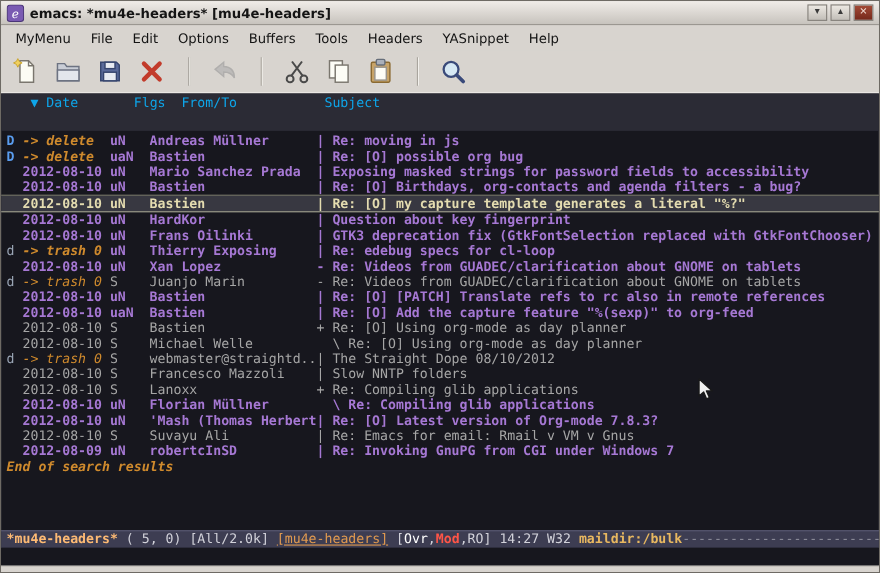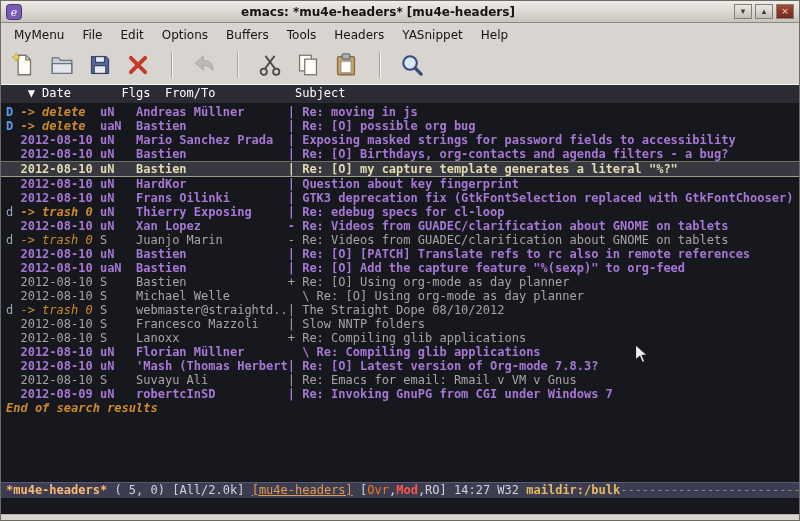--- a/index.html
+++ b/index.html
@@ -6,21 +6,21 @@
   .window{
     position:relative; width:800px; height:521px; box-sizing:border-box;
     border:1px solid #6e6a64; background:#d8d4cf; overflow:hidden;
     font-family:"DejaVu Sans", sans-serif; user-select:none;
   }
   
   .titlebar{height:22px; box-sizing:border-box; display:flex; align-items:center;
     padding:0 5px; gap:5px; background:linear-gradient(#f0ece8,#c7c3bd);
     border-bottom:1px solid #8d8983;}
   .app-icon{width:16px;height:16px;flex:0 0 16px;}
-  .title-text{flex:1; text-align:center; font-size:12px; font-weight:bold; color:#141414;
+  .title-text{flex:1; font-size:12px; font-weight:bold; color:#141414;
     overflow:hidden; white-space:nowrap;}
   .win-buttons{display:flex; gap:3px;}
   .win-btn{width:18px;height:15px; box-sizing:border-box; border:1px solid #827e78;
     background:linear-gradient(#ece8e2,#c2beb8); font-size:9px; line-height:13px;
     text-align:center; color:#3a3a3a; cursor:default;}
   .win-btn.close{background:linear-gradient(#a34a36,#76291b); color:#f2ded6;}
   
   .menubar{height:23px; display:flex; align-items:center; padding:0 4px;
     font-size:12px; color:#141414; background:#d8d4cf;}
   .menu-item{padding:3px 9px; white-space:nowrap;}
@@ -28,22 +28,22 @@
   .toolbar{height:39px; box-sizing:border-box; display:flex; align-items:center;
     padding:0 8px; background:#d8d4cf; border-bottom:1px solid #f6f4f1;}
   .tool-btn{width:30px;height:30px; display:flex; align-items:center; justify-content:center;
     margin-right:8px; border-radius:3px;}
   .tool-btn.disabled{opacity:.45; filter:grayscale(.8);}
   .tool-sep{width:1px; height:26px; background:#a9a59e; border-right:1px solid #f2f0ec;
     margin:0 16px 0 10px;}
   
   .frame{height:429px; display:flex; flex-direction:column; background:#17171e;
     font-family:"DejaVu Sans Mono", monospace; font-size:12px;}
-  .header-line{height:18px; box-sizing:border-box; line-height:16px; background:#2b2b35;
-    color:#ffffff; white-space:pre; padding-left:5px; overflow:hidden;}
+  .header-line{height:34px; box-sizing:border-box; line-height:16px; background:#2b2b35;
+    color:#0ea5e9; white-space:pre; padding-left:5px; overflow:hidden;}
   .header-line span{display:inline-block; white-space:pre; vertical-align:top;}
   .h-pad{width:3ch;} .h-date{width:13ch;} .h-flags{width:6ch;} .h-from{width:18ch;}
   .buffer{flex:1; overflow:hidden; padding:2px 0 0 0;}
   .row{display:flex; height:14px; line-height:14px; white-space:pre; padding-left:5px;}
   .row span{display:block; white-space:pre; overflow:hidden;}
   .c-mark{width:2ch;} .c-date{width:11ch;} .c-flags{width:5ch;}
   .c-from{width:21ch;} .c-subject{flex:1;}
   .row.unread{color:#a678d4; font-weight:bold;}
   .row.read{color:#a6a6a6; font-weight:normal;}
   .c-date.action{color:#cf8a2d; font-style:italic;}
@@ -54,21 +54,21 @@
   .row.selected span, .row.selected .c-date{color:#e4dcb0 !important; font-style:normal;}
   .buffer-footer{height:14px; line-height:14px; padding-left:5px; color:#cf8a2d;
     font-style:italic; white-space:pre;font-weight:bold;}
   
   .modeline{height:16px; box-sizing:border-box; line-height:15px; background:#3d3d52;
     border-top:1px solid #5a5a74; padding:0 5px; white-space:pre; overflow:hidden;}
   .modeline span{white-space:pre;}
   .ml-buffer-name{color:#fdba74; font-weight:bold;}
   .ml-default{color:#d2d2da;}
   .ml-orange{color:#e09a50;text-decoration:underline;}
-  .ml-cyan{color:#f97316;}
+  .ml-cyan{color:#ffffff;}
   .ml-red{color:#ff5547; font-weight:bold;}
   .ml-orange-bold{color:#e8b860; font-weight:bold;}
   .ml-dim{color:#8d8d9a;}
   .echo{height:16px; background:#17171e;}
   .bottom-strip{height:6px; background:#d8d4cf; border-top:1px solid #b4b0aa;}
   
   .mouse{position:absolute; left:633px; top:342px; pointer-events:none;}
 </style>
 </head>
 <body>

